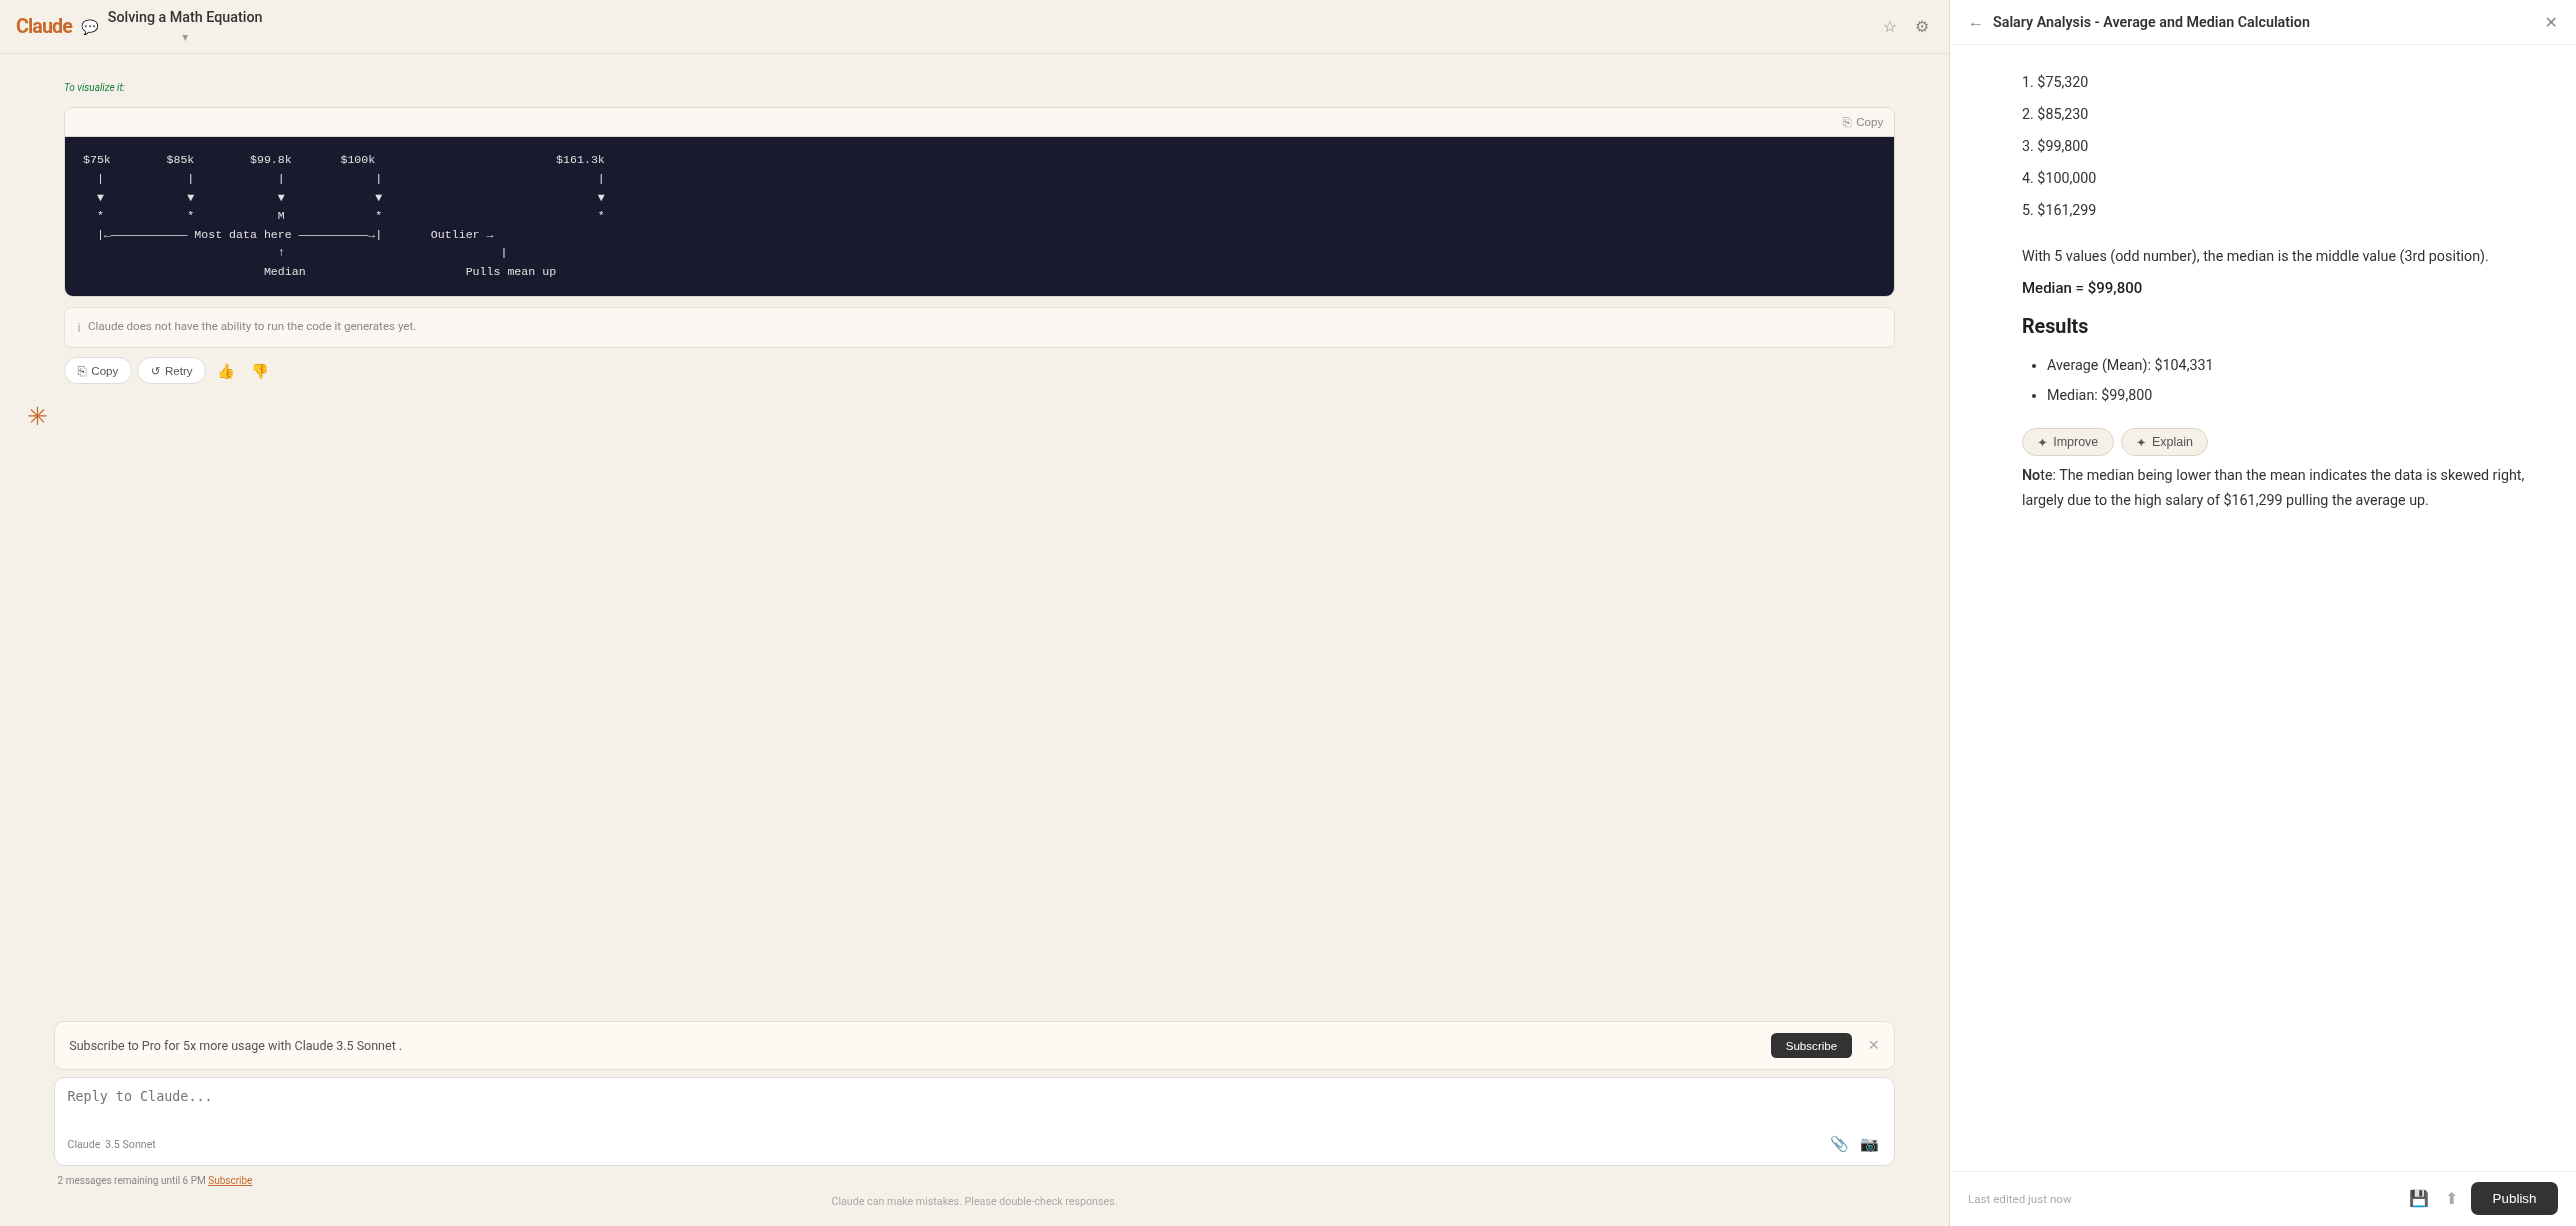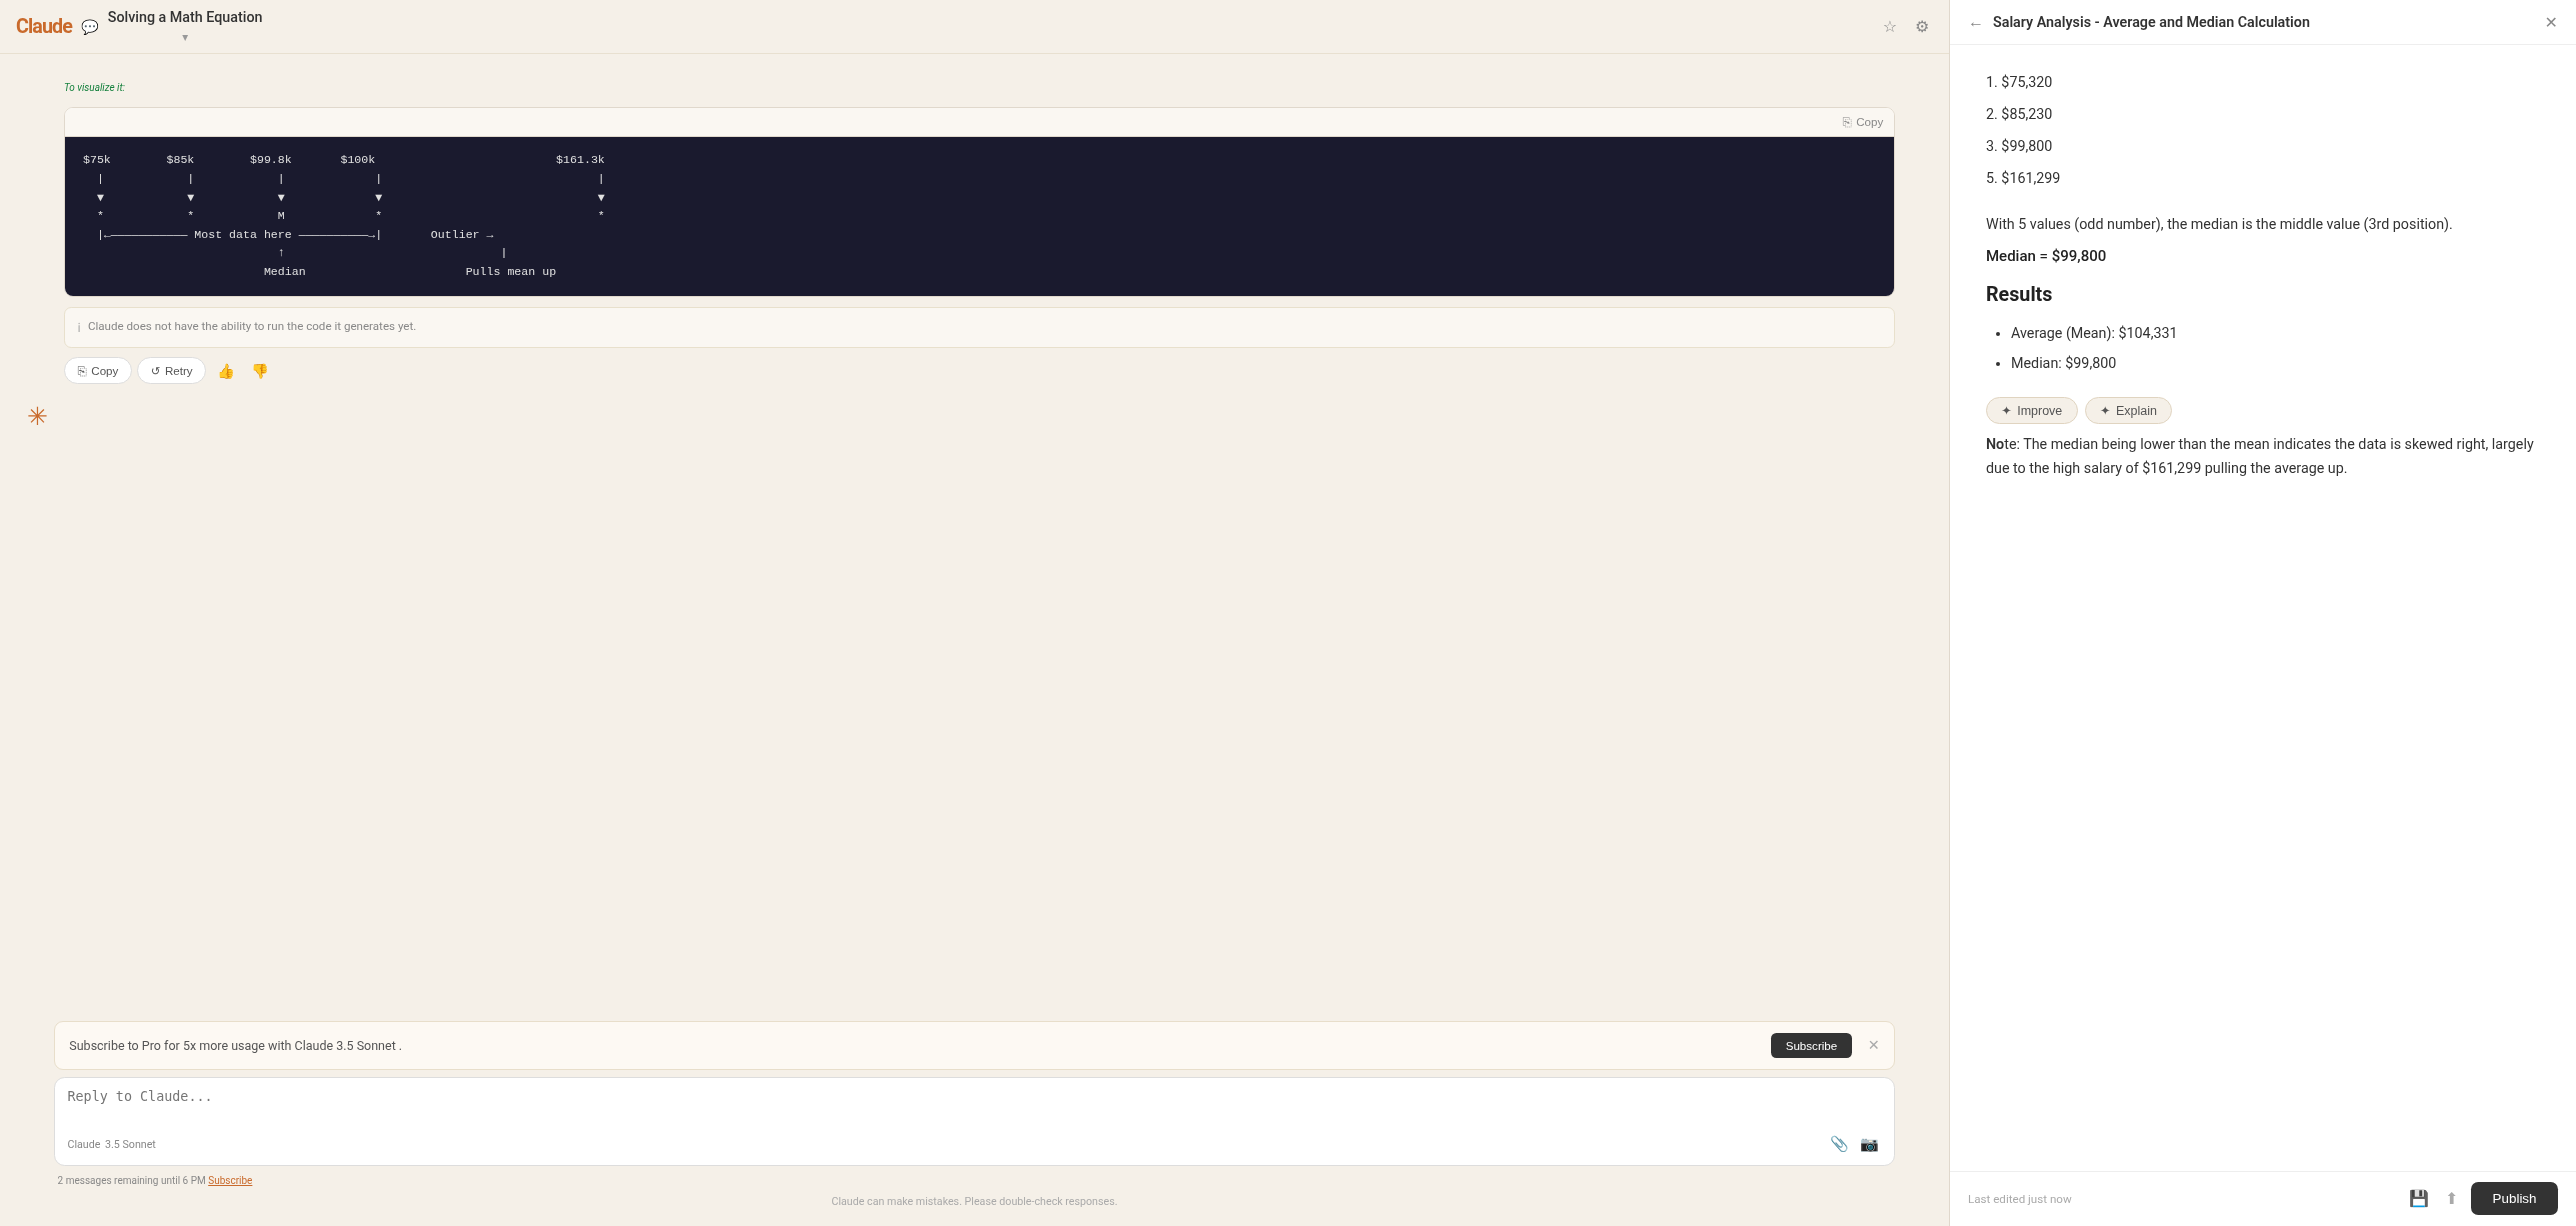--- a/index.html
+++ b/index.html
@@ -314,20 +314,21 @@
       cursor: pointer;
       color: #888;
       font-size: 16px;
     }
 
     
     .right-panel-content {
       flex: 1;
       overflow-y: auto;
       padding: 21.5px 36px;
+      margin-left: 36px;
     }
 
     .rp-list {
       list-style: none;
       padding: 0;
       margin: 0 0 18px 0;
     }
     .rp-list li {
       font-size: 14.3px;
       color: #333;
@@ -544,20 +545,21 @@
     <span class="right-panel-title">Salary Analysis - Average and Median Calculation</span>
     <button class="close-btn">✕</button>
   </div>
 
   <div class="right-panel-content">
 
     <ul class="rp-list">
       <li>1. $75,320</li>
       <li>2. $85,230</li>
       <li>3. $99,800</li>
+      <li>4. $100,000</li>
       <li>5. $161,299</li>
     </ul>
 
     <p class="rp-section-text">With 5 values (odd number), the median is the middle value (3rd position).</p>
     <p class="rp-formula">Median = $99,800</p>
 
     <h2 class="rp-heading">Results</h2>
 
     <ul class="rp-result-list">
       <li>Average (Mean): $104,331</li>

